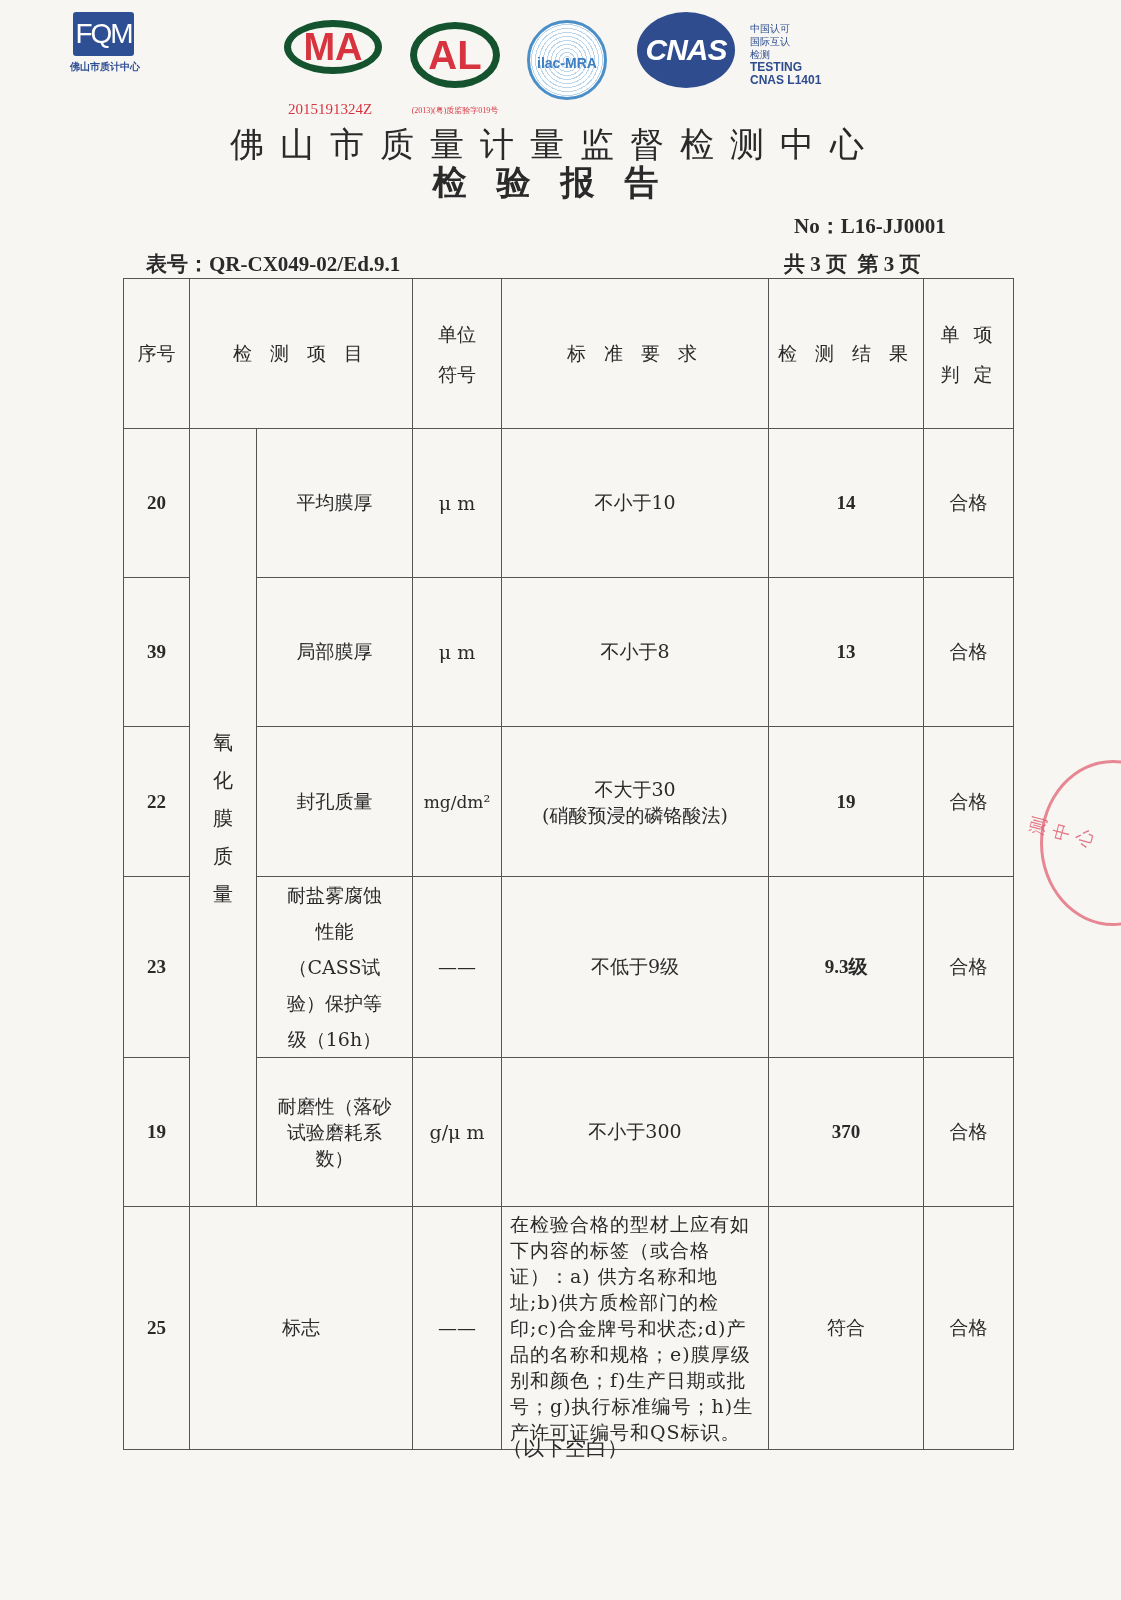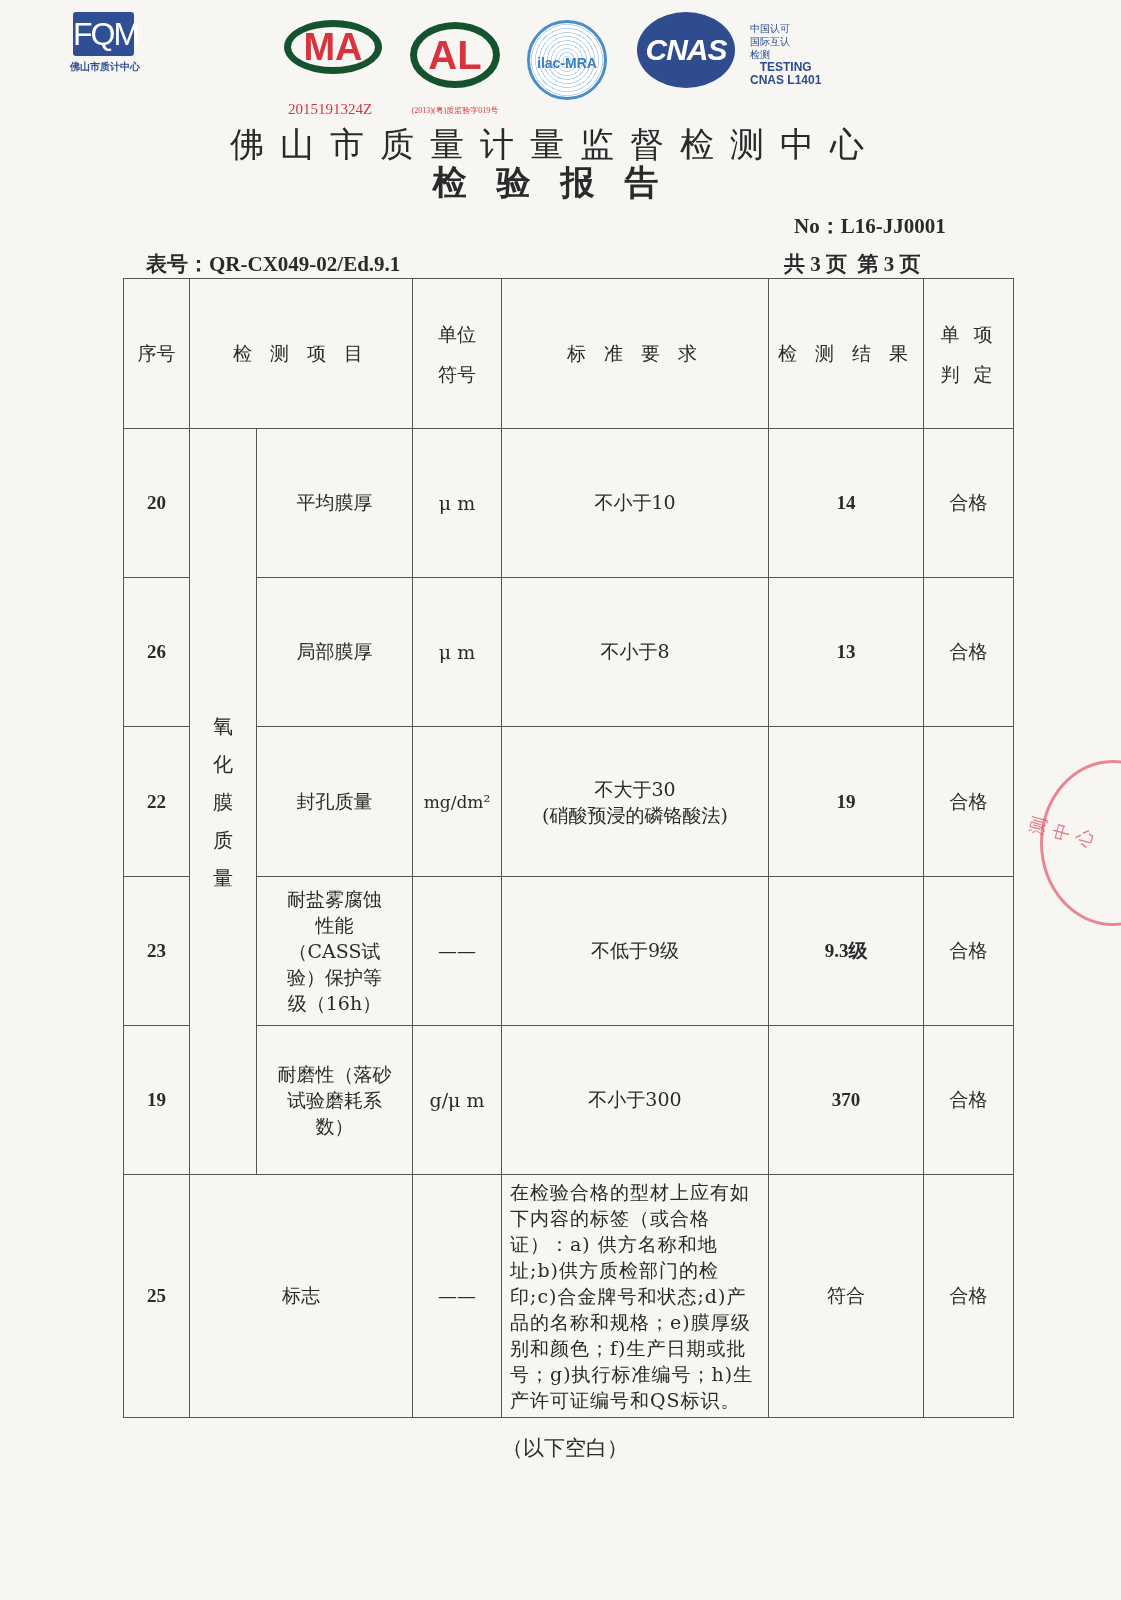--- a/index.html
+++ b/index.html
@@ -1,30 +1,30 @@
 <!DOCTYPE html>
 <html><head>
 <meta charset="utf-8">
 <style>
   html, body { margin:0; padding:0; }
   body { width:1121px; height:1600px; background:#f7f6f3; position:relative; overflow:hidden;
          font-family:"DejaVu Serif","Liberation Serif",serif; color:#2a2a2a; }
   .abs { position:absolute; }
   .fqm-box { left:73px; top:12px; width:61px; height:44px; background:#2f4f95; border-radius:3px;
-             color:#fff; font-family:"Liberation Sans",sans-serif; font-size:32px; line-height:44px; text-align:center; letter-spacing:-2px; }
+             color:#fff; font-family:"Liberation Sans",sans-serif; font-size:28px; line-height:44px; text-align:center; letter-spacing:-2px; }
   .fqm-sub { left:60px; top:60px; width:90px; font-family:"DejaVu Sans",sans-serif; font-size:10px; color:#2f4f95; text-align:center; font-weight:bold; }
   .red-logo { border:7px solid #14532d; border-radius:50%; color:#d8343f; font-family:"Liberation Sans",sans-serif; font-weight:bold; text-align:center; }
   .red-sub { color:#d8343f; text-align:center; font-family:"Liberation Serif",serif;margin-top:17px; }
   .ilac { left:527px; top:20px; width:80px; height:80px; border-radius:50%; border:3px solid #4b8fc8; color:#3d7fc0;
           font-family:"Liberation Sans",sans-serif; font-weight:bold; font-size:14px; line-height:80px; text-align:center; box-sizing:border-box;
           background:repeating-radial-gradient(circle, #fff 0 3px, #bcd6ec 3px 4px); }
   .cnas { left:637px; top:12px; width:98px; height:76px; border-radius:50%; background:#2e4c8e; color:#fff;
           font-family:"Liberation Sans",sans-serif; font-weight:bold; font-style:italic; font-size:30px; line-height:76px; text-align:center; letter-spacing:-1px; }
   .cnas-text { left:750px; top:22px; font-family:"DejaVu Sans",sans-serif; color:#2e4c8e; font-size:10px; line-height:13px; }
-  .cnas-text b { font-family:"Liberation Sans",sans-serif; font-size:12px;text-align:center; }
+  .cnas-text b { font-family:"Liberation Sans",sans-serif; font-size:12px; }
   .title1 { left:0; width:1110px; top:122px; text-align:center; font-size:34px; letter-spacing:16px; font-weight:normal; }
   .title2 { left:0; width:1121px; top:160px; text-align:center; font-size:34px; letter-spacing:30px; font-weight:bold; }
   .meta { font-family:"Liberation Serif",serif; font-size:21px; font-weight:bold; }
   table.rep { position:absolute; left:123px; top:278px; width:890px; border-collapse:collapse; table-layout:fixed;border-radius:27px; }
   table.rep td { border:1.5px solid #555; text-align:center; vertical-align:middle; font-size:19px; padding:0; }
   .hdr { font-size:22px; letter-spacing:6px; }
   .num { font-weight:bold; font-family:"Liberation Serif",serif; font-size:19px; }
   .vert span { display:block; line-height:38px; font-size:20px; }
   .longtxt { text-align:left !important; font-size:19px; line-height:26px; padding:4px 8px !important; letter-spacing:1px; }
   .stamp { left:1040px; top:760px; width:140px; height:160px; border:3px solid #e0586a; border-radius:50%; opacity:.7; }
@@ -100,21 +100,21 @@
       <span>量</span>
     </td>
     <td>平均膜厚</td>
     <td>μ m</td>
     <td>不小于10</td>
     <td class="num">14</td>
     <td>合格</td>
   </tr>
 
   <tr style="height:149px">
-    <td class="num">26</td>
+    <td class="num">39</td>
     <td>局部膜厚</td>
     <td>μ m</td>
     <td>不小于8</td>
     <td class="num">13</td>
     <td>合格</td>
   </tr>
 
   <tr style="height:150px">
     <td class="num">22</td>
     <td>封孔质量</td>
@@ -122,21 +122,21 @@
     <td style="line-height:26px">
       <div>不大于30</div>
       <div>(硝酸预浸的磷铬酸法)</div>
     </td>
     <td class="num">19</td>
     <td>合格</td>
   </tr>
 
   <tr style="height:149px">
     <td class="num">23</td>
-    <td style="line-height:26px;padding:0 28px">耐盐雾腐蚀性能（CASS试验）保护等级（16h）</td>
+    <td style="line-height:36px;padding:0 28px">耐盐雾腐蚀性能（CASS试验）保护等级（16h）</td>
     <td>——</td>
     <td>不低于9级</td>
     <td class="num">9.3级</td>
     <td>合格</td>
   </tr>
 
   <tr style="height:149px">
     <td class="num">19</td>
     <td style="line-height:26px;padding:0 20px">耐磨性（落砂试验磨耗系数）</td>
     <td>g/μ m</td>

